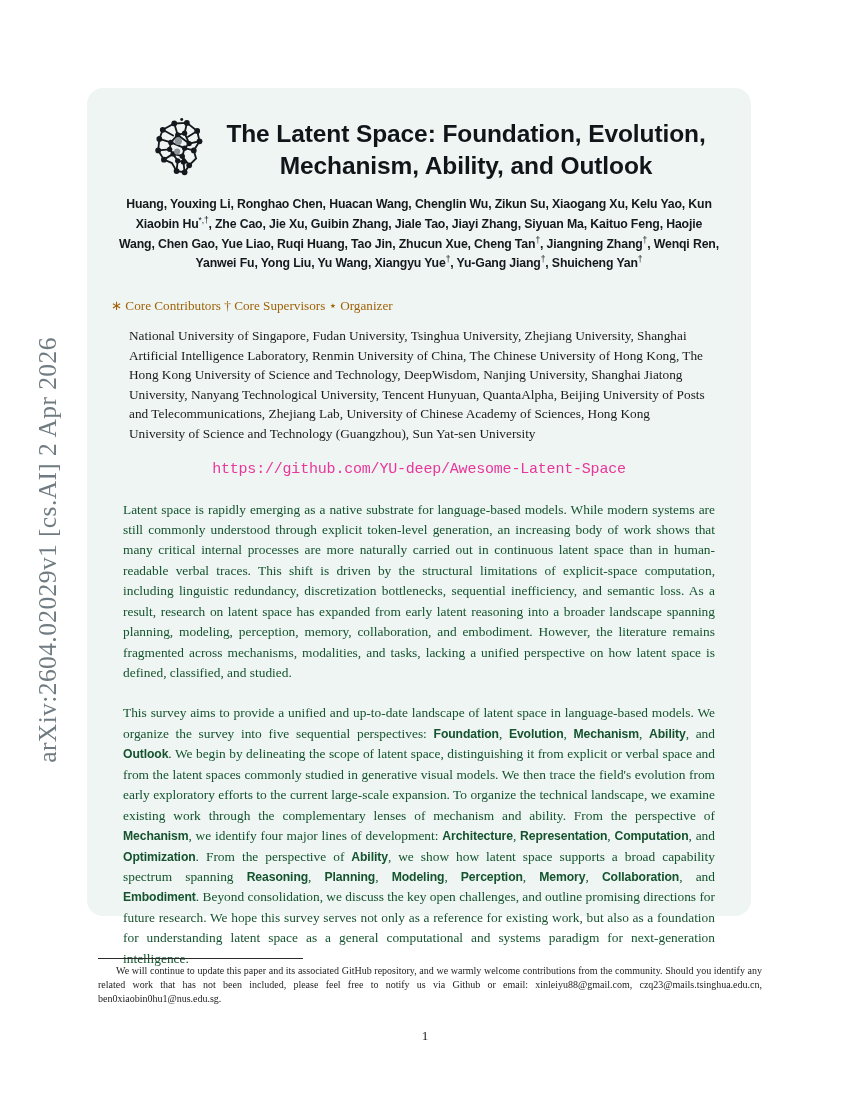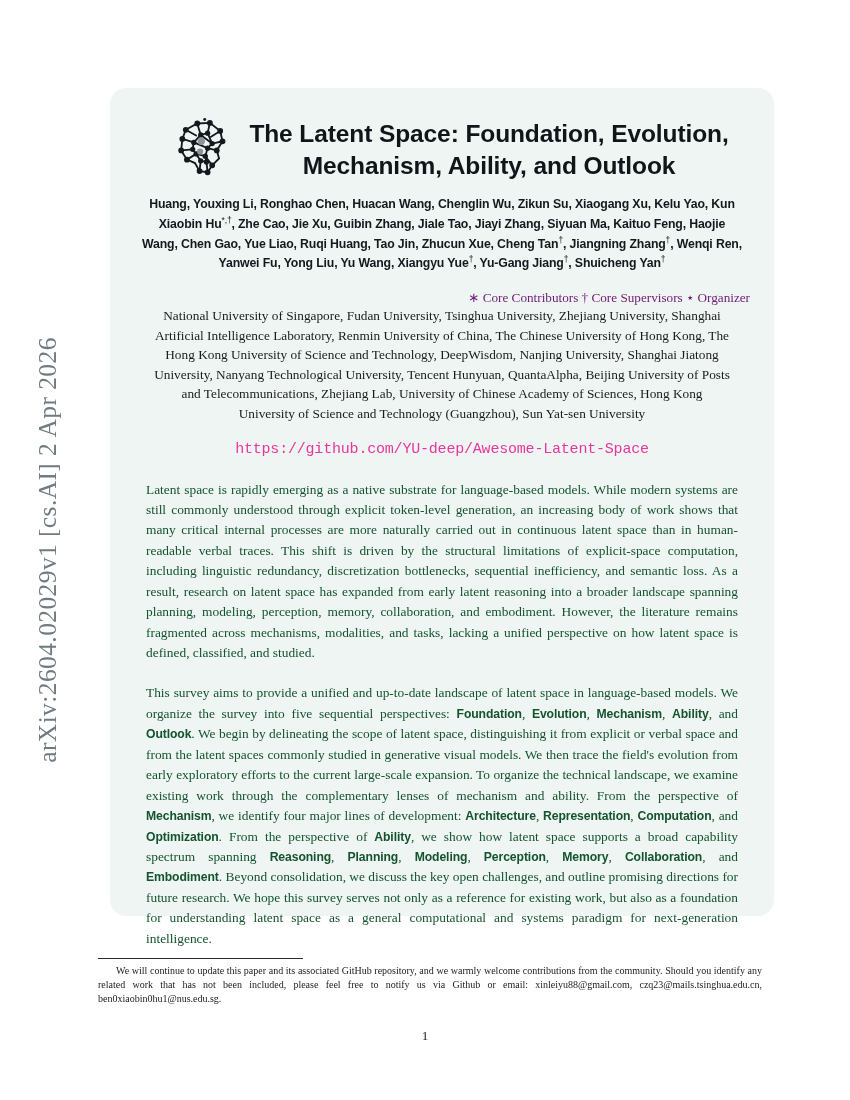--- a/index.html
+++ b/index.html
@@ -33,21 +33,21 @@
     white-space: nowrap;
     font-family: "Liberation Serif", serif;
     font-size: 25.5px;
     letter-spacing: 0.4px;
     color: #6f7b80;
   }
 
   
   .panel {
     position: absolute;
-    left: 110px;
+    left: 87px;
     top: 88px;
     width: 664px;
     height: 828px;
     background: #eef5f3;
     border-radius: 16px;
   }
 
   .panel-inner {
     position: absolute;
     left: 24px;
@@ -95,34 +95,34 @@
   }
   .authors sup {
     font-size: 8.5px;
     font-weight: normal;
     vertical-align: super;
     line-height: 0;
   }
 
   
   .contrib-legend {
-    text-align: right;
+    text-align: left;
     font-family: "Liberation Serif", serif;
     font-size: 13.2px;
-    margin-top: 16px;
-    color: #701a75;
+    margin-top: 24px;
+    color: #a16207;
   }
 
   
   .affiliations {
-    text-align: center;
+    text-align: left;
     font-family: "Liberation Serif", serif;
     font-size: 13.3px;
     line-height: 1.47;
-    margin-top: 0;
+    margin-top: 12px;
     padding: 0 18px;
     color: #1b1b1b;
   }
 
   
   .repo-url {
     text-align: center;
     font-family: "Liberation Mono", monospace;
     font-size: 15px;
     color: #e8379a;

